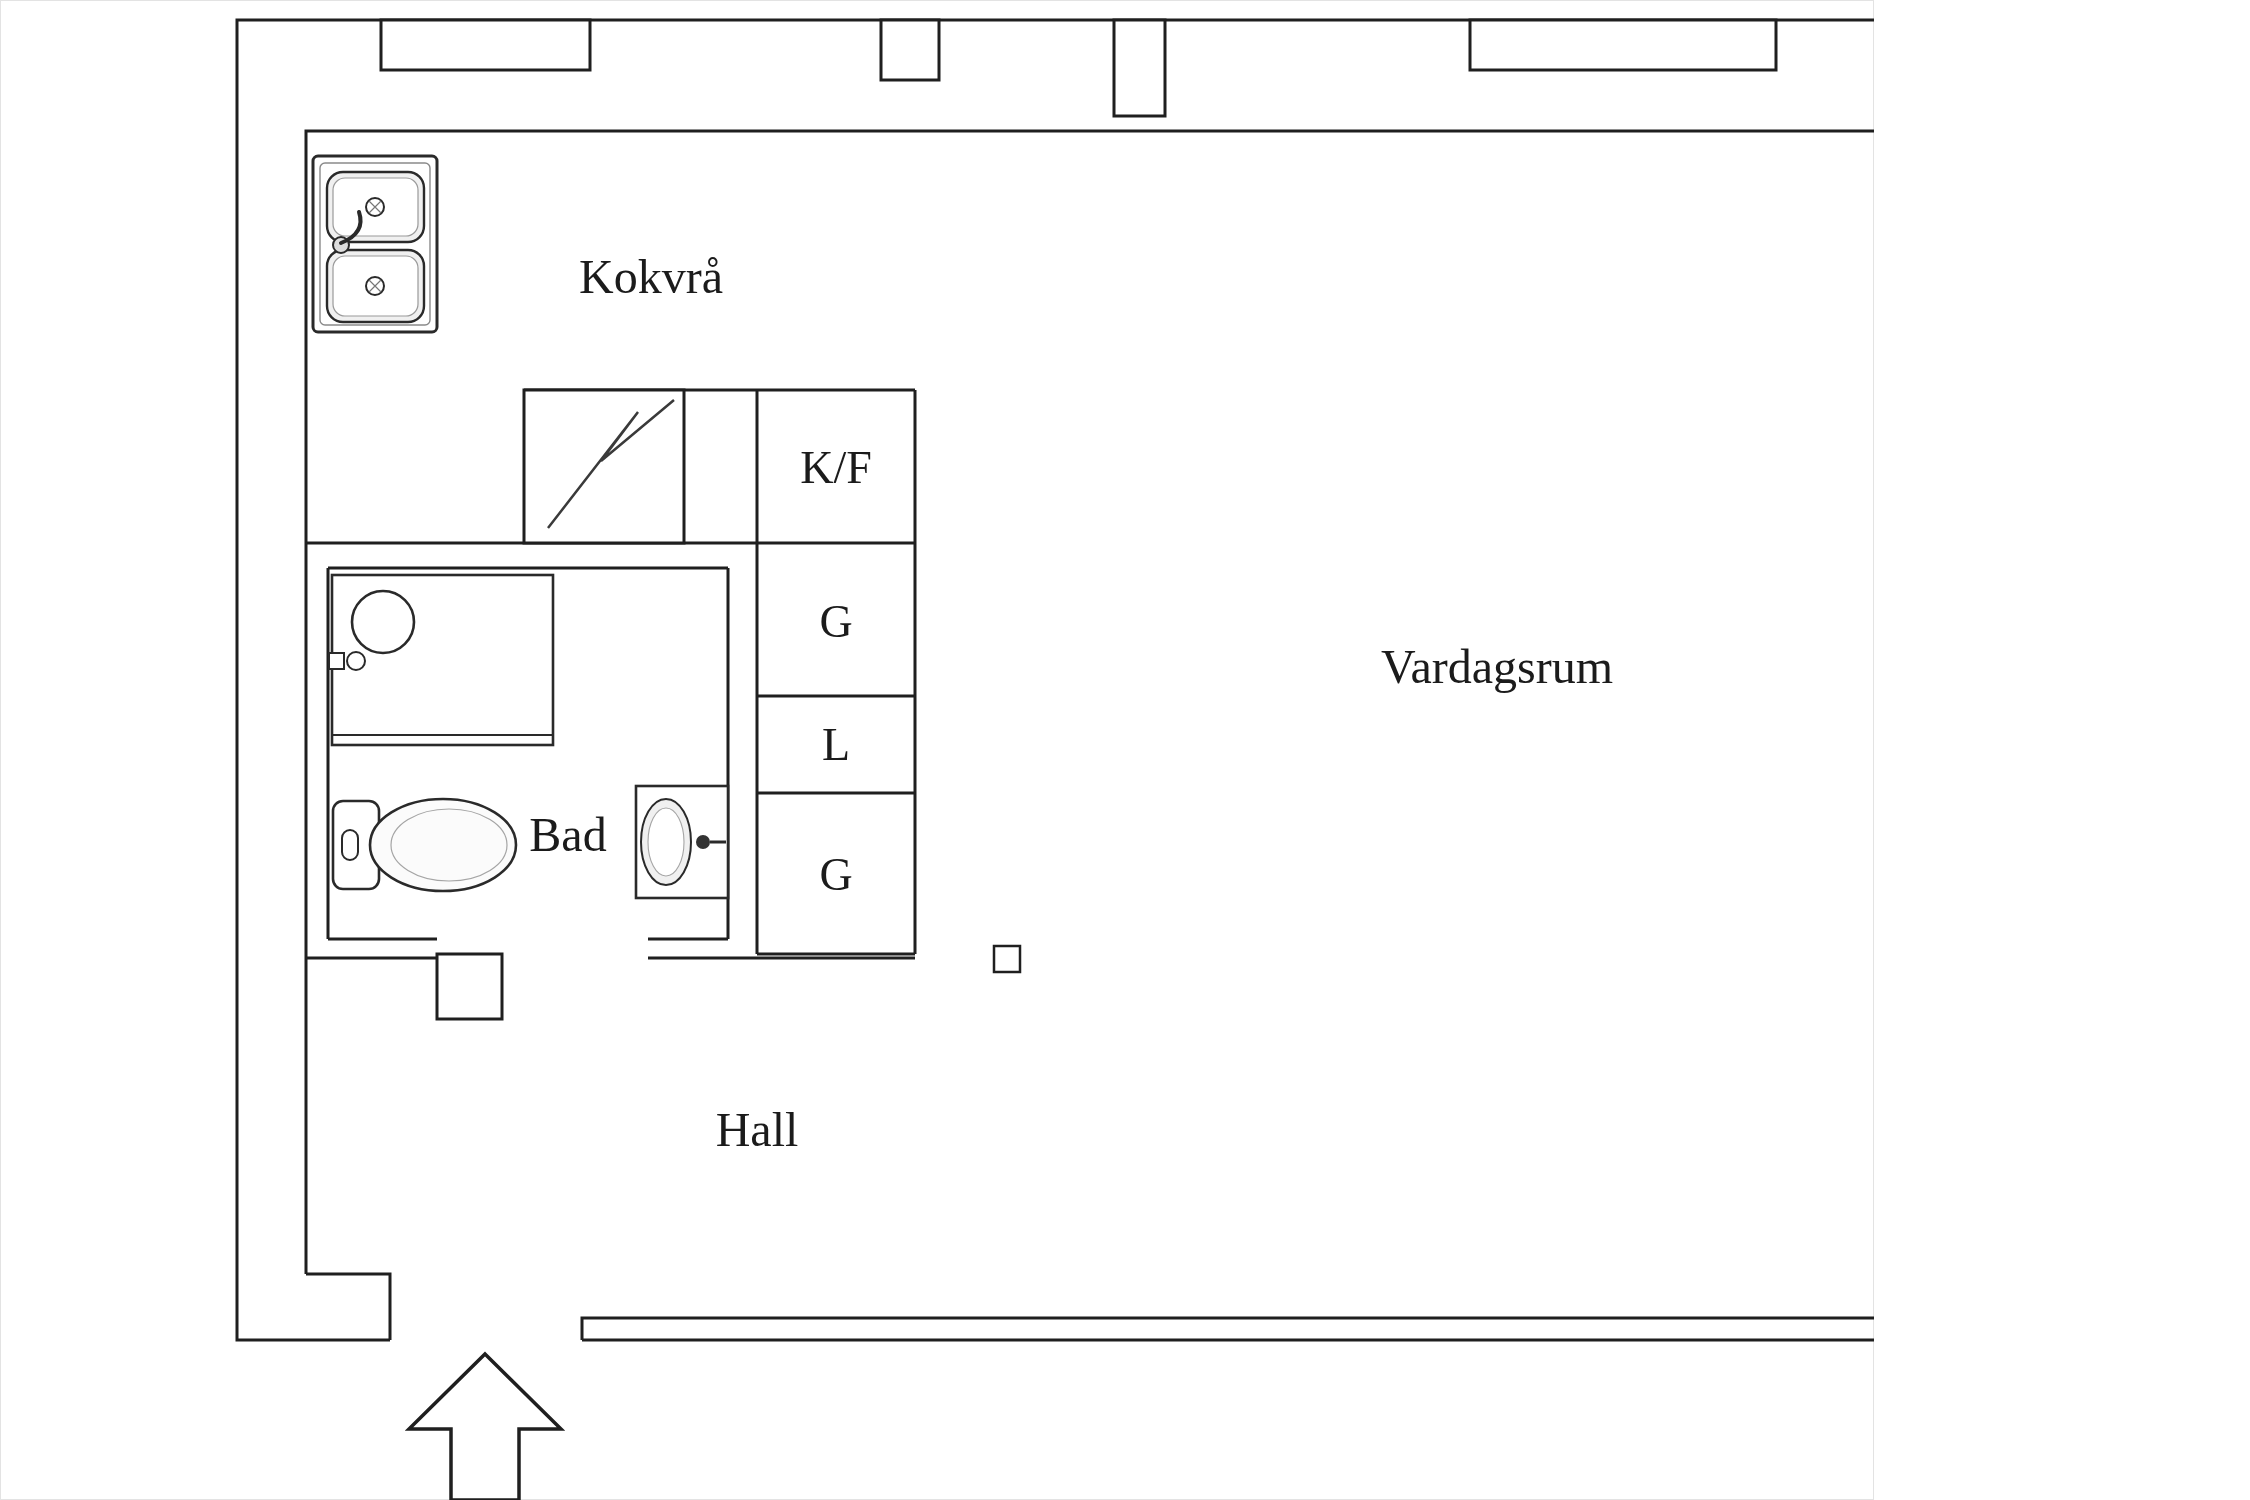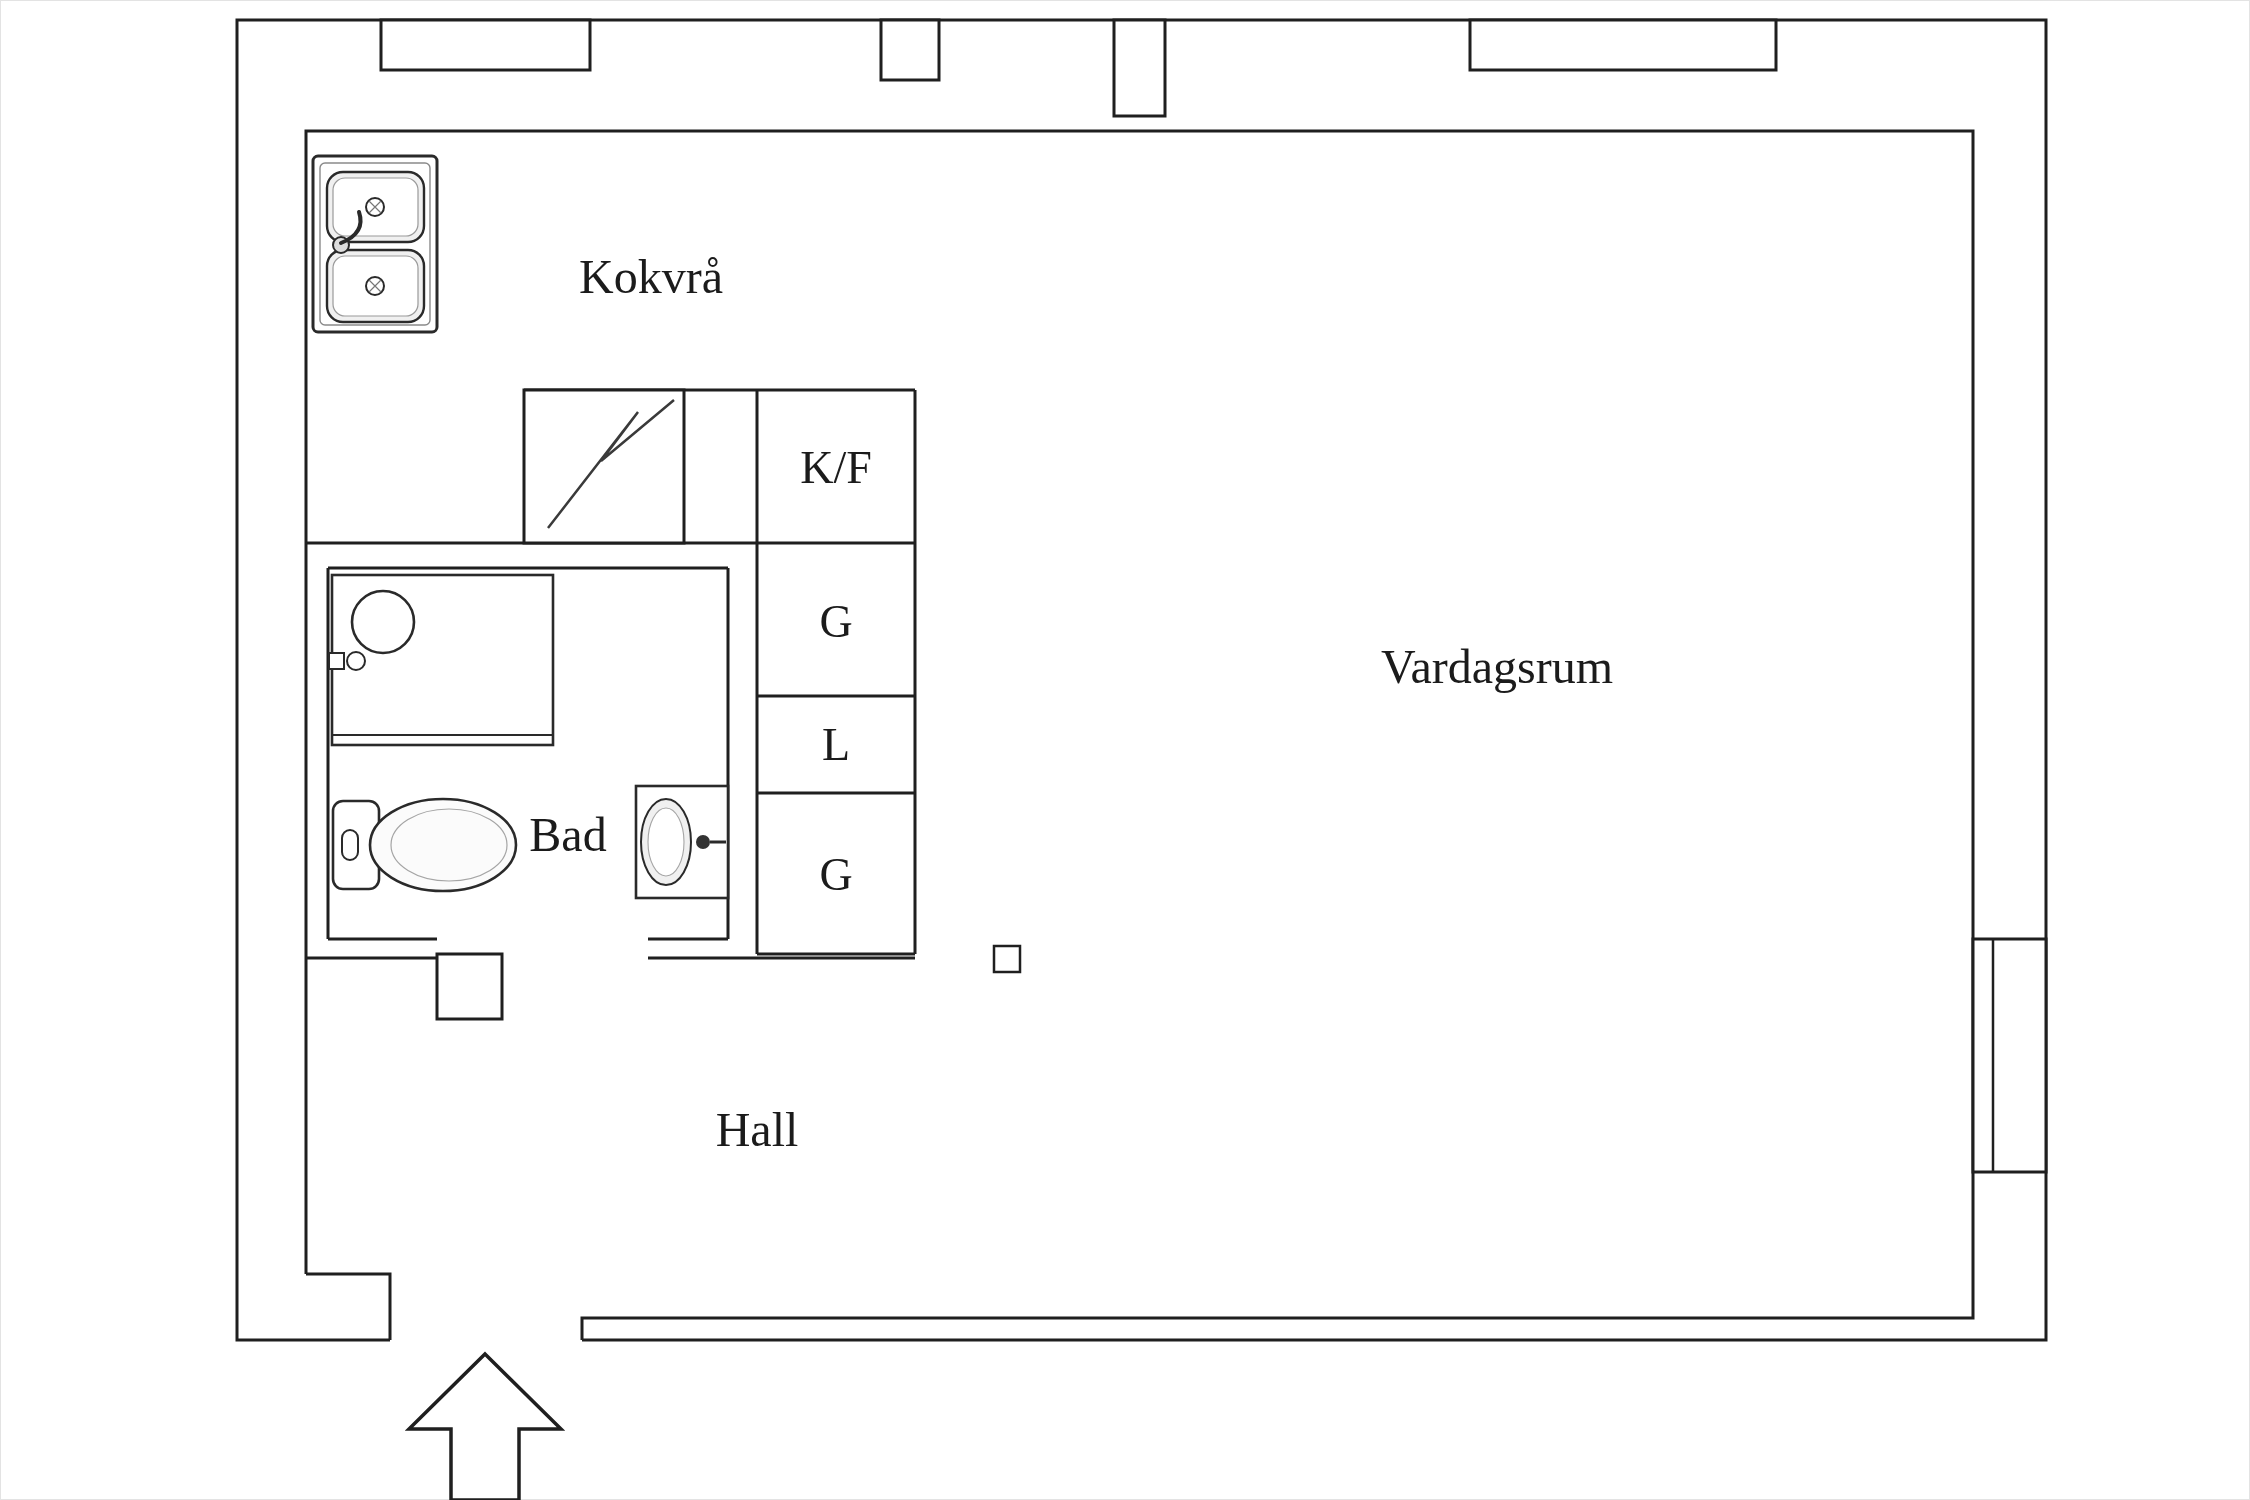--- a/index.html
+++ b/index.html
@@ -2,21 +2,21 @@
 <html><head>
 <meta charset="utf-8">
 <style>
   html, body {
     margin: 0;
     padding: 0;
     background: #ffffff;
   }
   .stage {
     position: relative;
-    width: 2250px;
+    width: 1874px;
     height: 1500px;
     background: #ffffff;
     box-shadow: inset 0 0 0 1px #e3e3e3;
     overflow: hidden;
   }
   svg {
     position: absolute;
     inset: 0;
     display: block;
   }

